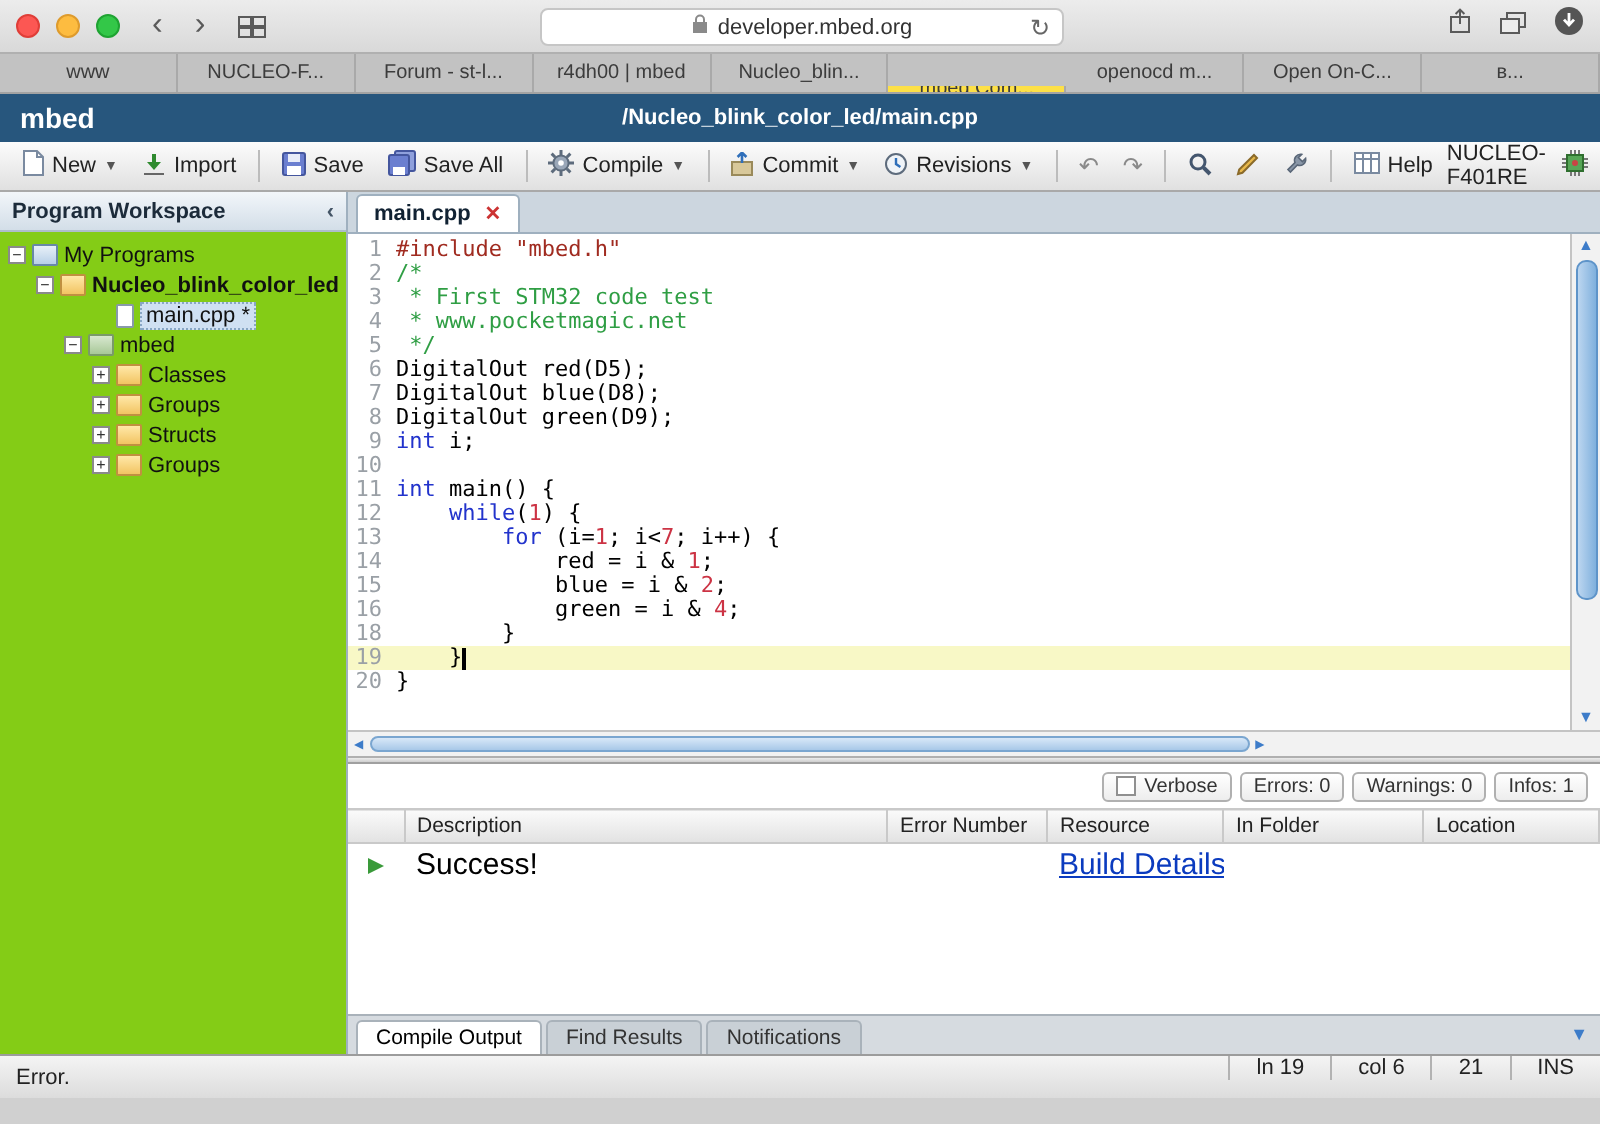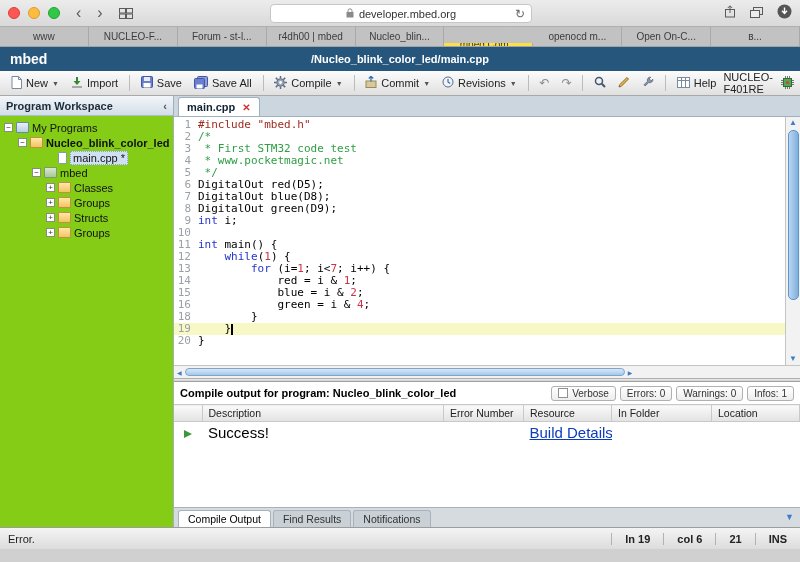--- a/index.html
+++ b/index.html
@@ -149,21 +149,21 @@
     height:17px; display:flex; align-items:center; padding:0 9px; margin-right:2px;
     font-size:10.5px; color:#333; border:1px solid #a9b2ba; border-bottom:none;
     background:#c9d0d6; border-radius:3px 3px 0 0;
   }
   .cp-tab.active { background:#fff; color:#000; }
   .cp-chevron { position:absolute; right:6px; top:4px; color:#3d7cc9; font-size:9px; }
 
   
   .statusbar { height:22px; flex:0 0 22px; background:linear-gradient(#f4f4f4,#dcdcdc); border-top:1px solid #9c9c9c; display:flex; align-items:center; font-size:11px; color:#222; }
   .sb-ready { padding-left:8px; }
-  .sb-cells { margin-left:auto; display:flex; height:100%; align-items:center;font-weight:bold; }
+  .sb-cells { margin-left:auto; display:flex; height:100%; align-items:flex-start; }
   .sb-cell { border-left:1px solid #b2b2b2; display:flex; align-items:center; padding:0 13px; }
   .bottom-filler { height:13px; flex:0 0 13px; background:#d0d0d0; }
 </style>
 </head>
 <body>
 
 <div class="window">
 
   <div class="chrome">
     <div class="lights">
@@ -485,21 +485,20 @@
       <div class="hscroll">
         <span class="harrow">◀</span>
         <span class="hthumb"></span>
         <span class="harrow">▶</span>
       </div>
 
       <div class="hsplit"></div>
 
       <div class="compile">
         <div class="cp-header">
-          <span class="cp-title">Compile output for program: Nucleo_blink_color_led</span>
           <div class="cp-right">
             <span class="pill">
               <span class="checkbox"></span>
               <span>Verbose</span>
             </span>
             <span class="pill">Errors: 0</span>
             <span class="pill">Warnings: 0</span>
             <span class="pill">Infos: 1</span>
           </div>
         </div>

